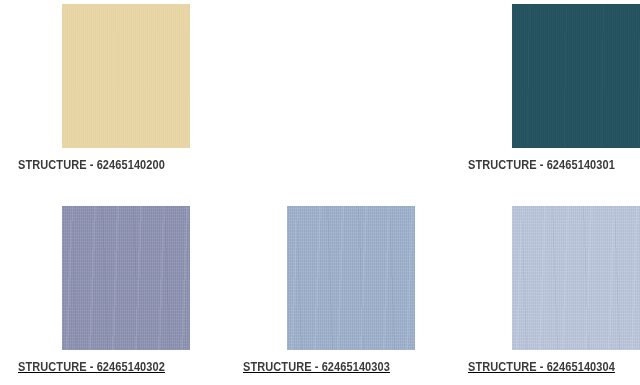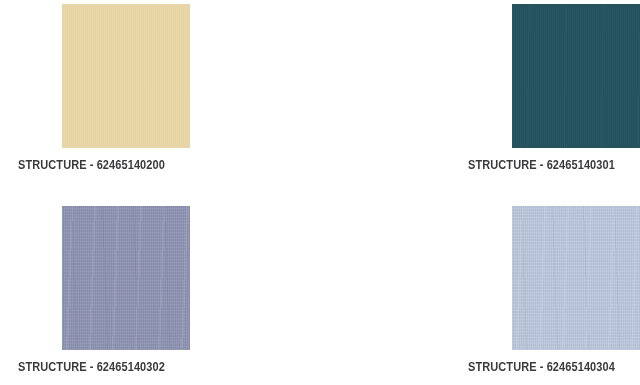--- a/index.html
+++ b/index.html
@@ -26,21 +26,21 @@
     width: 202px;
   }
 
   
   .col-0 { left: 18px; }
   .col-1 { left: 243px; }
   .col-2 { left: 468px; }
 
   
   .row-0 { top: 4px; }
-  .row-1 { top: 206px; }
+  .row-1 { top: 206px; text-decoration: underline; }
 
   .swatch-chip {
     position: relative;
     width: 128px;
     height: 144px;
     margin-left: 44px;
     overflow: hidden;
     background-repeat: repeat;
   }
 
@@ -138,20 +138,27 @@
   </div>
 
   <div class="swatch-cell col-0 row-1">
     <div class="swatch-chip" style="background-color: rgb(142, 147, 179);">
       <div class="tex-weave"></div>
       <div class="tex-slub"></div>
     </div>
     <div class="swatch-label" style="color: rgb(58, 58, 60);">STRUCTURE - 62465140302</div>
   </div>
 
+  <div class="swatch-cell col-1 row-1">
+    <div class="swatch-chip" style="background-color: rgb(159, 178, 206);">
+      <div class="tex-weave"></div>
+      <div class="tex-slub"></div>
+    </div>
+    <div class="swatch-label" style="color: rgb(58, 58, 60);">STRUCTURE - 62465140303</div>
+  </div>
 
   <div class="swatch-cell col-2 row-1">
     <div class="swatch-chip" style="background-color: rgb(188, 200, 222);">
       <div class="tex-weave"></div>
       <div class="tex-slub"></div>
     </div>
     <div class="swatch-label" style="color: rgb(58, 58, 60);">STRUCTURE - 62465140304</div>
   </div>
 
 </div>

